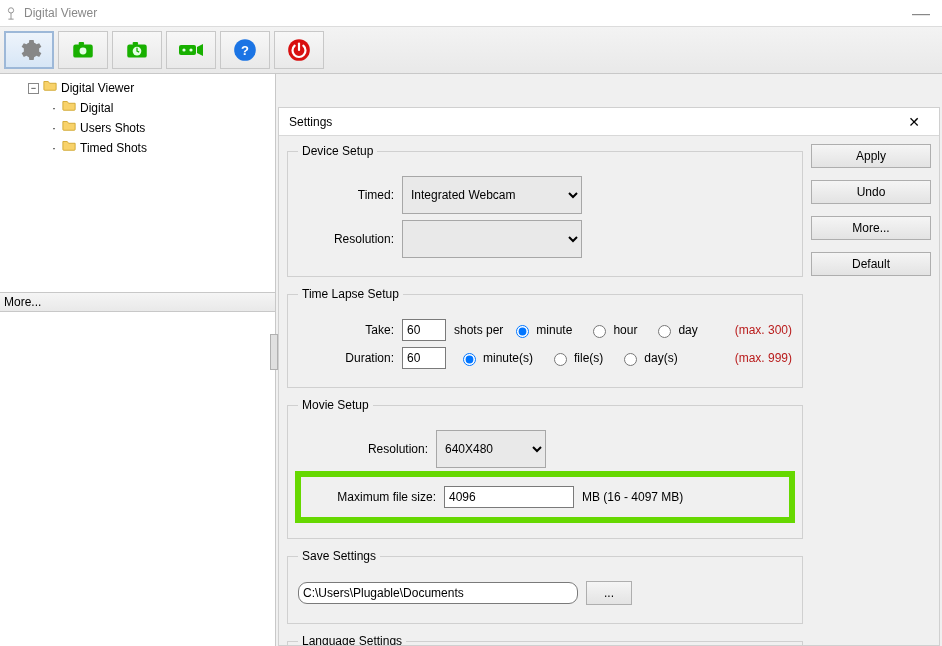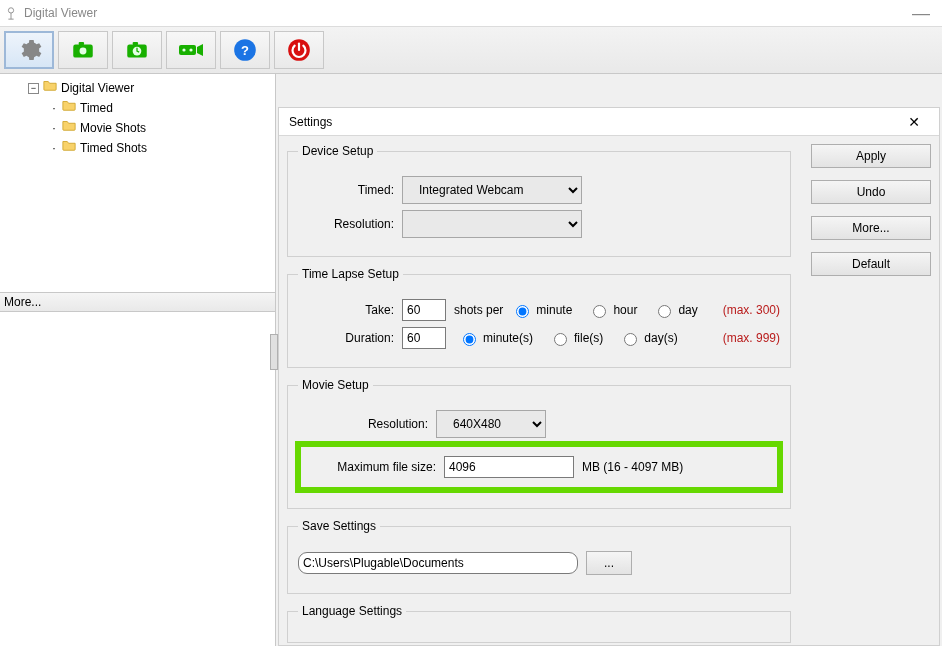--- a/index.html
+++ b/index.html
@@ -19,28 +19,28 @@
   .tree .indent2 { padding-left: 44px; }
   .foldericon svg { width:14px; height:14px; }
   .dotline { display:inline-block; width:8px; text-align:center; color:#000; }
   .moreheader { border-top:1px solid #c8c8c8; border-bottom:1px solid #c8c8c8; background:linear-gradient(#f5f5f5,#e9e9e9); padding:2px 4px; cursor:pointer; }
   .leftfill { flex:1; border-top:0; }
   .right { flex:1; position:relative; background:#f0f0f0; }
   .settingswin { position:absolute; left:2px; top:33px; right:2px; bottom:0; background:#f0f0f0; border:1px solid #d0d0d0; }
   .settingswin .stitlebar { height:28px; display:flex; align-items:center; padding:0 10px; border-bottom:1px solid #d8d8d8; background:#fff; }
   .settingswin .stitlebar .spacer { flex:1; }
   .settingswin .stitlebar .closex { font-size:14px; color:#000; cursor:pointer; width:30px; text-align:center; }
-  .sbody { display:flex; padding:8px; gap:20px; height:calc(100% - 28px); overflow:hidden; }
+  .sbody { display:flex; padding:8px; gap:8px; height:calc(100% - 28px); overflow:hidden; }
   .scol { flex:1; display:flex; flex-direction:column; gap:10px; overflow:visible; }
   .sside { width:120px; display:flex; flex-direction:column; gap:12px; }
   fieldset { border:1px solid #d0d0d0; padding:12px 10px 12px 10px; margin:0; position:relative; }
   legend { padding:0 4px; color:#000; }
   .row { display:flex; align-items:center; gap:8px; margin:6px 0; }
   .row .lbl { width:96px; text-align:right; }
-  select, input[type=text].sel { height:28px; border:1px solid #a7a7a7; background:#eee; padding:0 12px; }
+  select, input[type=text].sel { height:38px; border:1px solid #a7a7a7; background:#eee; padding:0 4px; }
   select { background:#e9e9e9; }
   input[type=text] { height:22px; border:1px solid #7a7a7a; background:#fff; padding:8px 4px; }
   .numbox { width:44px; }
   .radios { display:flex; align-items:center; gap:16px; }
   .radio { display:inline-flex; align-items:center; gap:4px; }
   .hint { color:#b91c1c; }
   .btn { height:24px; border:1px solid #aeaeae; background:linear-gradient(#f5f5f5,#e3e3e3); cursor:pointer; }
   .sside .btn { width:100%; }
   .browse-btn { width:46px; }
   .highlighted { outline: 6px solid #66d800; outline-offset: -3px; padding: 12px 8px; }
@@ -117,28 +117,28 @@
         <span class="foldericon"><svg viewBox="0 0 16 16">
               <path fill="#f8d26a" stroke="#cfa52c" d="M1 4h5l1.5 2H15v7a1 1 0 0 1-1 1H2a1 1 0 0 1-1-1z"></path>
             </svg></span>
         <span>Digital Viewer</span>
       </div>
       <div class="node indent2">
         <span class="dotline">·</span>
         <span class="foldericon"><svg viewBox="0 0 16 16">
               <path fill="#f8d26a" stroke="#cfa52c" d="M1 4h5l1.5 2H15v7a1 1 0 0 1-1 1H2a1 1 0 0 1-1-1z"></path>
             </svg></span>
-        <span>Timed</span>
+        <span>Digital</span>
       </div>
       <div class="node indent2">
         <span class="dotline">·</span>
         <span class="foldericon"><svg viewBox="0 0 16 16">
               <path fill="#f8d26a" stroke="#cfa52c" d="M1 4h5l1.5 2H15v7a1 1 0 0 1-1 1H2a1 1 0 0 1-1-1z"></path>
             </svg></span>
-        <span>Movie Shots</span>
+        <span>Users Shots</span>
       </div>
       <div class="node indent2">
         <span class="dotline">·</span>
         <span class="foldericon"><svg viewBox="0 0 16 16">
               <path fill="#f8d26a" stroke="#cfa52c" d="M1 4h5l1.5 2H15v7a1 1 0 0 1-1 1H2a1 1 0 0 1-1-1z"></path>
             </svg></span>
         <span>Timed Shots</span>
       </div>
     </div>
     <div class="moreheader">More...</div>

